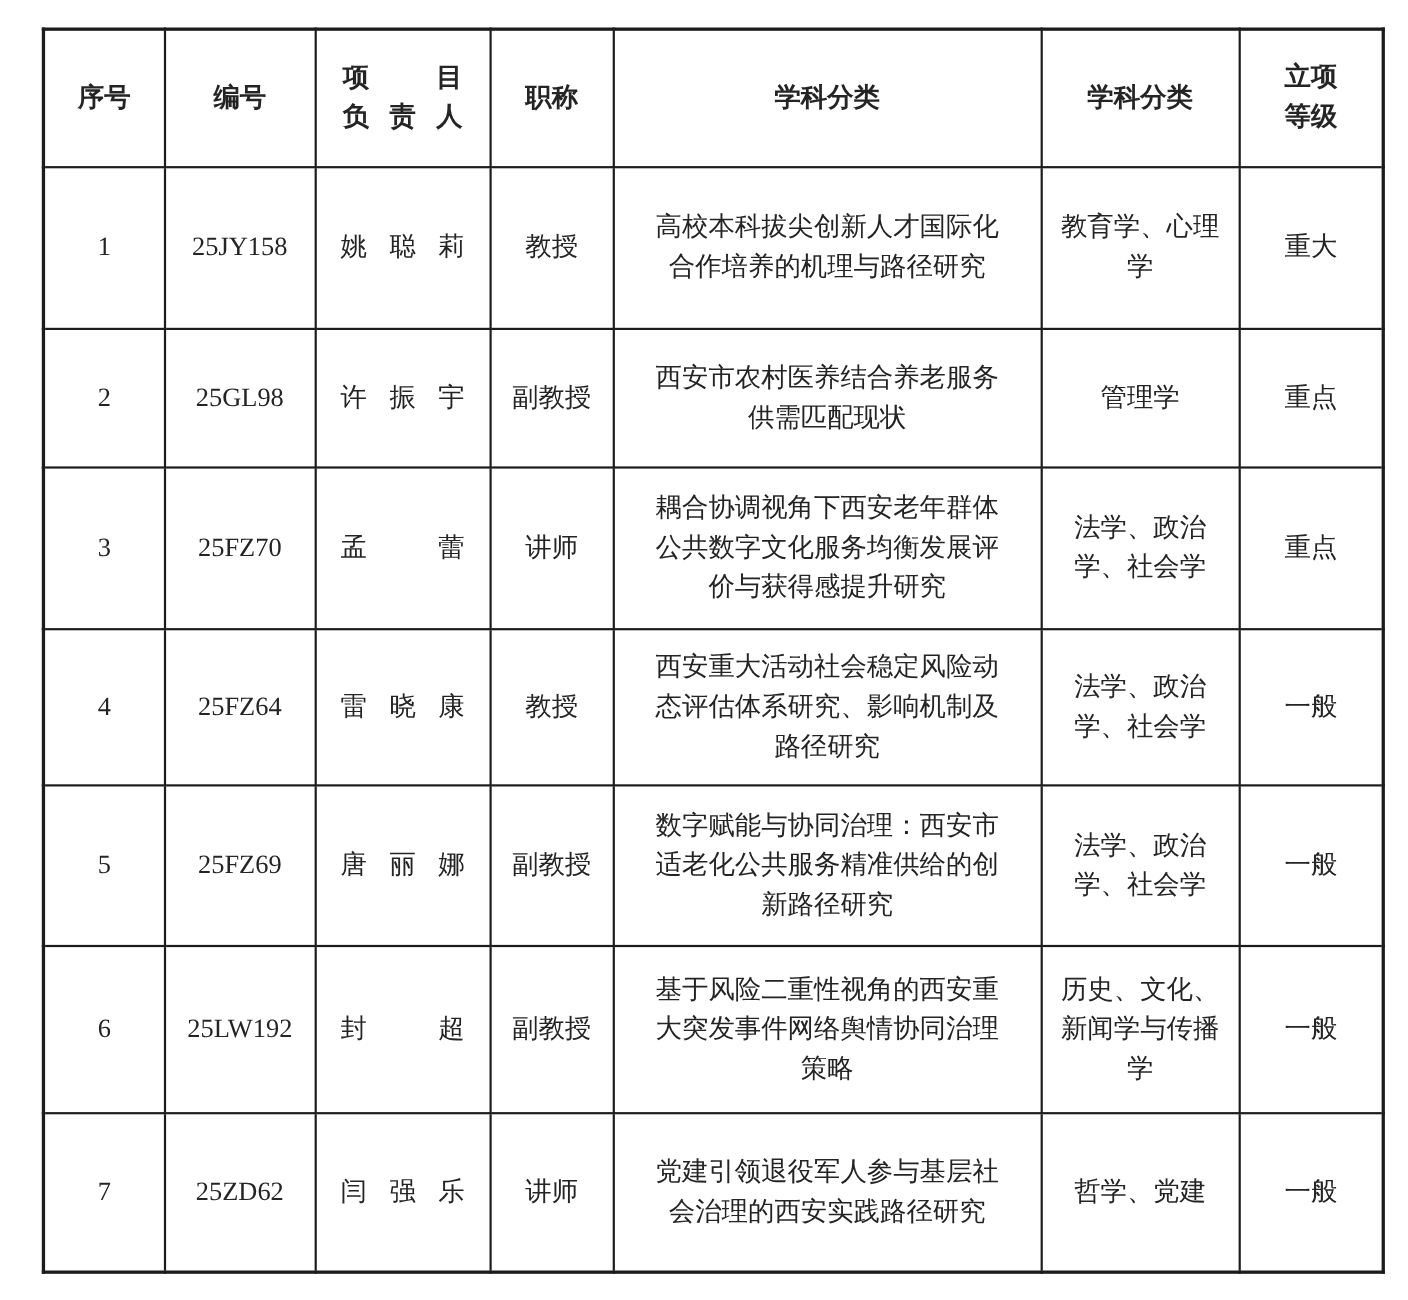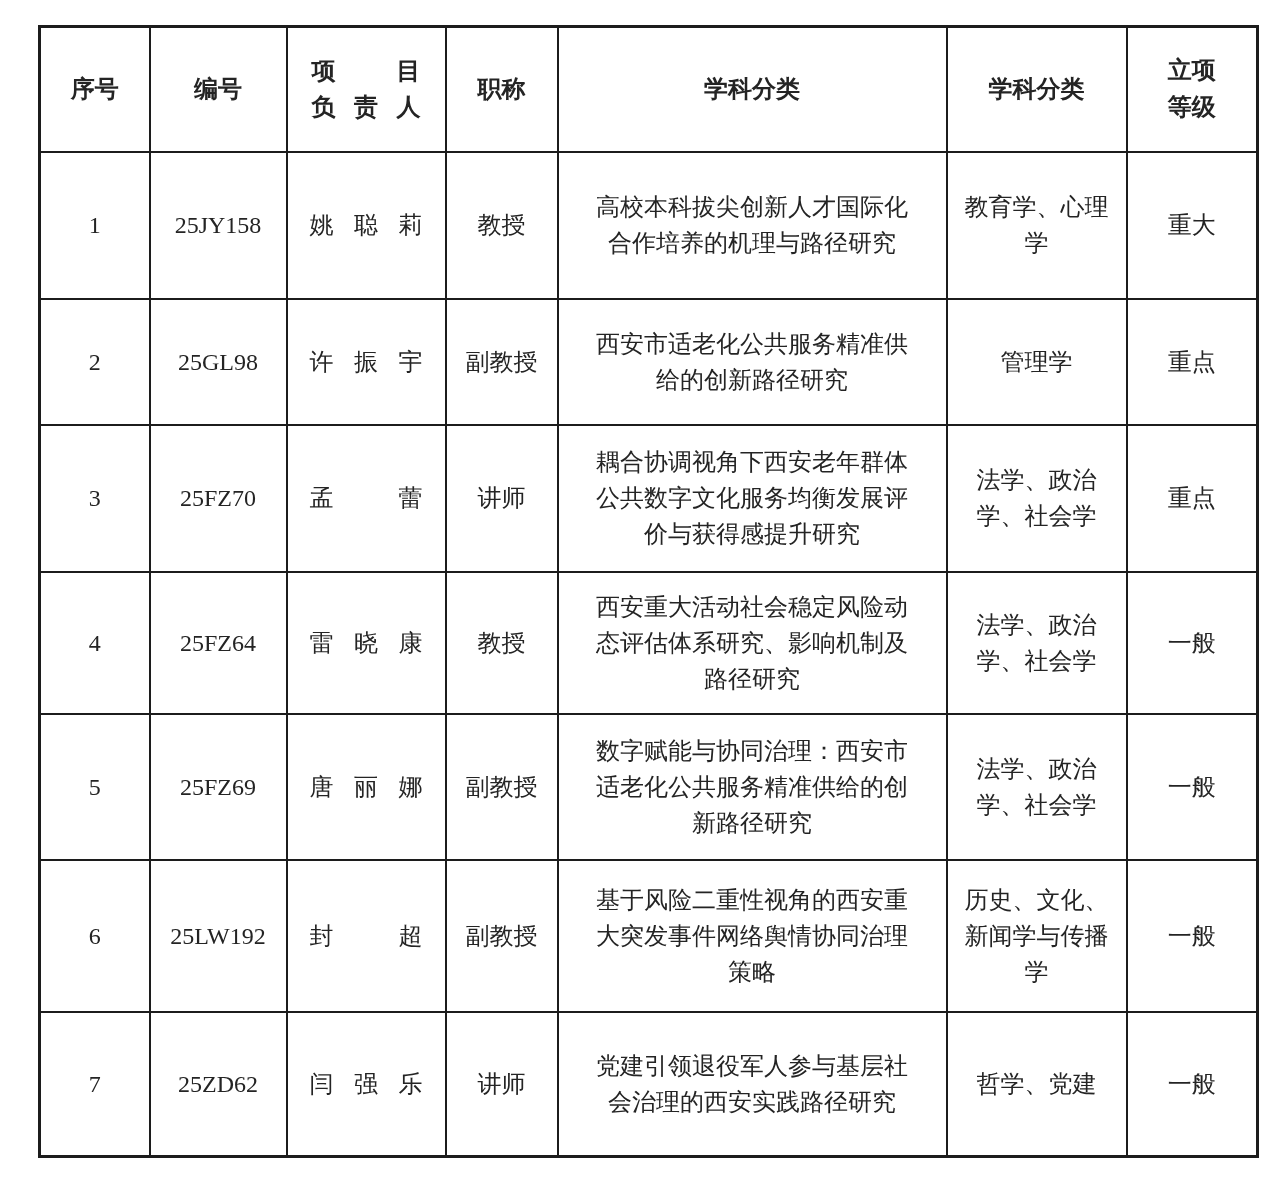--- a/index.html
+++ b/index.html
@@ -112,21 +112,21 @@
         <td class="discipline-c">教育学、心理学</td>
         <td>重大</td>
       </tr>
       <tr class="r-2">
         <td>2</td>
         <td>25GL98</td>
         <td class="leader-c">
             <span class="spread">许振宇</span>
           </td>
         <td>副教授</td>
-        <td class="project-c">西安市适老化公共服务精准供给的创新路径研究</td>
+        <td class="project-c">西安市农村医养结合养老服务供需匹配现状</td>
         <td class="discipline-c">管理学</td>
         <td>重点</td>
       </tr>
       <tr class="r-3">
         <td>3</td>
         <td>25FZ70</td>
         <td class="leader-c">
             <span class="spread">孟蕾</span>
           </td>
         <td>讲师</td>

